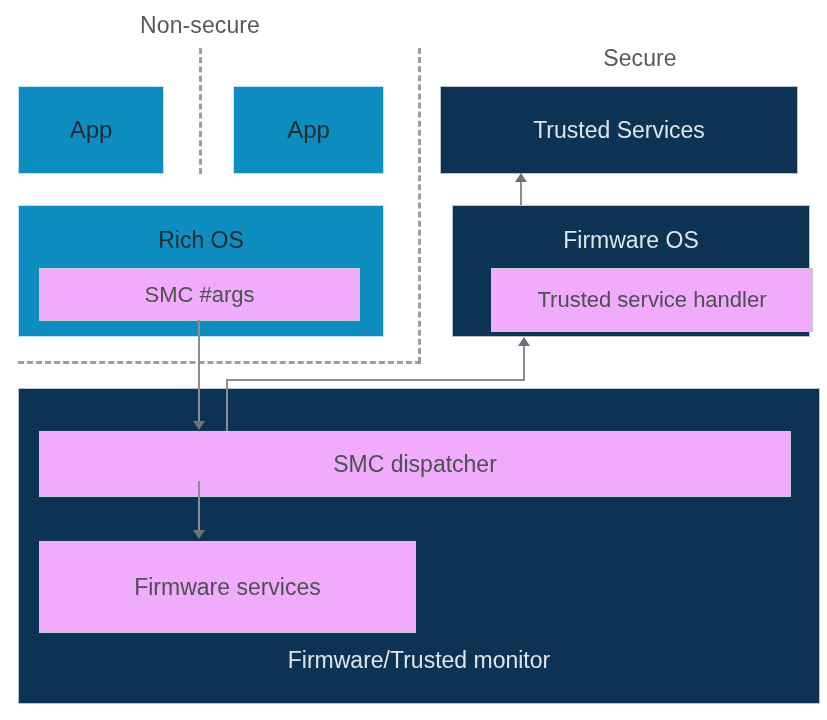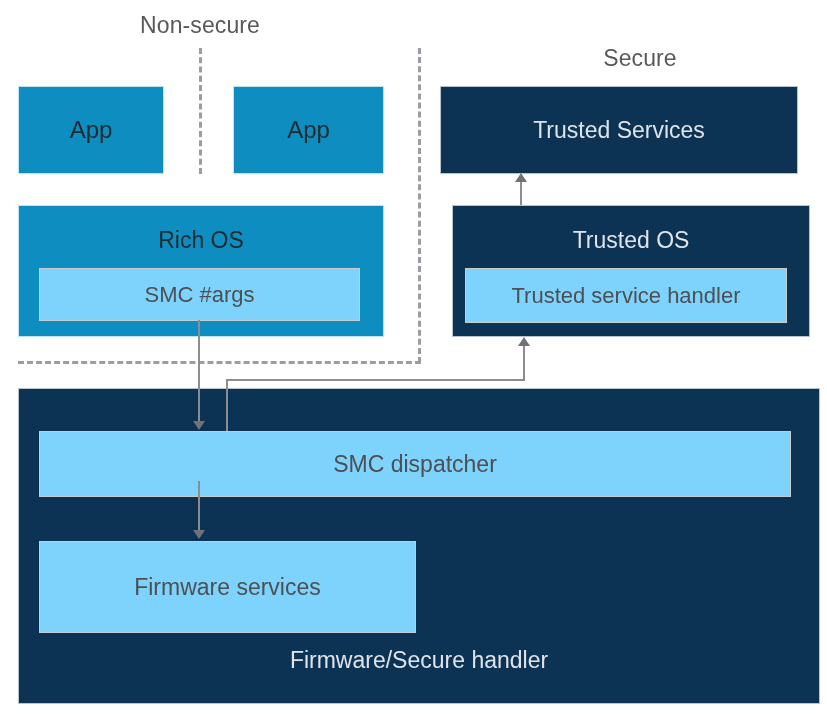--- a/index.html
+++ b/index.html
@@ -43,21 +43,21 @@
     background: #0e8ec0;
     color: #1d2a30;
     border: 1px solid #bfe2f1;
   }
   .box-navy {
     background: #0c3254;
     color: #dfe4ea;
     border: 1px solid #b9c3cf;
   }
   .box-white {
-    background: #7dd3fc;
+    background: #f0abfc;
     color: #4d4f53;
     border: 1px solid #c7ccd2;
   }
 
   
   .region {
     box-sizing: border-box;
     position: absolute;
   }
   .region-title {
@@ -123,28 +123,28 @@
   </div>
 
   <div class="abs box box-navy t-23" style="left:440px; top:86px; width:358px; height:88px;">
     <span>Trusted Services</span>
   </div>
 
   <div class="abs line-v" style="left:520px; top:180px; height:27px;"></div>
   <div class="abs arrow-up" style="left:515px; top:173px;"></div>
 
   <div class="region box-navy" style="left:452px; top:205px; width:358px; height:132px;">
-    <div class="region-title t-23" style="top:21px; color:#dfe4ea;">Trusted OS</div>
-    <div class="box box-white t-22 abs" style="left:12px; top:62px; width:322px; height:55px;align-items:center;">
+    <div class="region-title t-23" style="top:21px; color:#dfe4ea;">Firmware OS</div>
+    <div class="box box-white t-22 abs" style="left:38px; top:62px; width:322px; height:64px;align-items:center;">
       <span>Trusted service handler</span>
     </div>
   </div>
 
   <div class="region box-navy" style="left:18px; top:388px; width:802px; height:316px;">
-    <div class="region-title t-23" style="top:258px; color:#dfe4ea;">Firmware/Secure handler</div>
+    <div class="region-title t-23" style="top:258px; color:#dfe4ea;">Firmware/Trusted monitor</div>
 
     <div class="box box-white t-23 abs" style="left:20px; top:42px; width:752px; height:66px;justify-content:center;">
       <span>SMC dispatcher</span>
     </div>
 
     <div class="box box-white t-23 abs" style="left:20px; top:152px; width:377px; height:92px;">
       <span>Firmware services</span>
     </div>
   </div>
 

